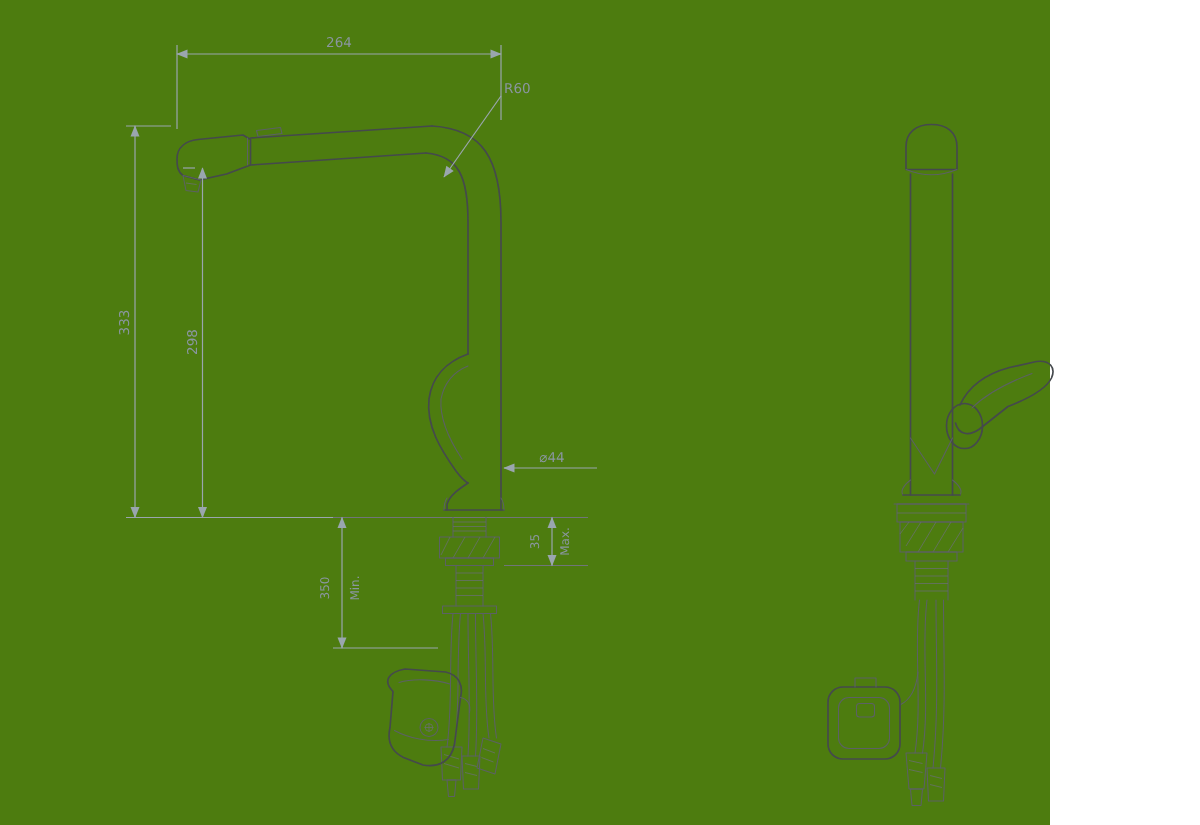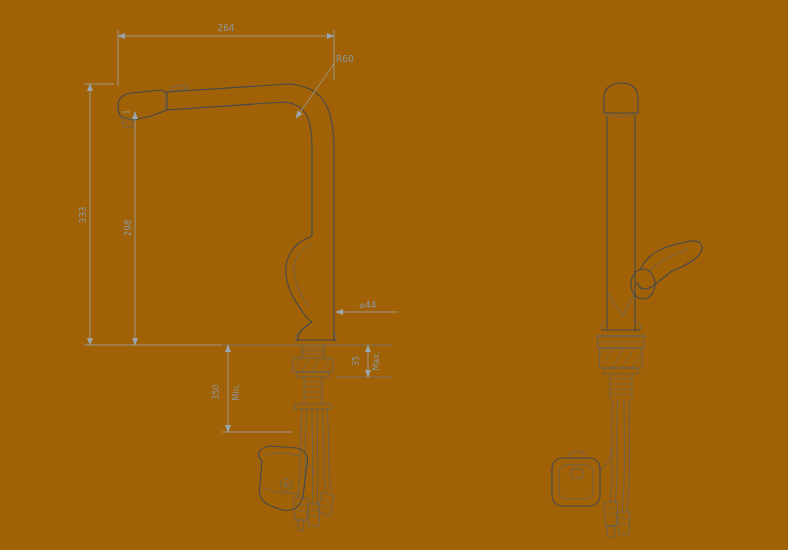--- a/index.html
+++ b/index.html
@@ -1,16 +1,16 @@
 <!DOCTYPE html>
 <html><head>
 <meta charset="utf-8">
 <style>
   html,body{margin:0;padding:0;background:#ffffff;width:800px;height:550px;overflow:hidden;}
-  .sheet{width:788px;height:550px;background:#a16207;position:relative;font-family:"DejaVu Sans",sans-serif;}
+  .sheet{width:700px;height:550px;background:#4d7c0f;position:relative;font-family:"DejaVu Sans",sans-serif;}
   svg{display:block;}
   .ln{fill:none;stroke:#45494d;stroke-width:1.1;stroke-linejoin:round;stroke-linecap:round;}
   .thin{fill:none;stroke:#5c6165;stroke-width:0.7;stroke-linejoin:round;stroke-linecap:round;}
   .hatch{fill:none;stroke:#6a6f73;stroke-width:0.5;}
   .deck{fill:none;stroke:#707579;stroke-width:0.8;}
   .dim{fill:none;stroke:#9aa6ae;stroke-width:0.8;}
   .dimtext{fill:#8a96a0;font-family:"DejaVu Sans",sans-serif;font-size:9px;}
   .dimtext.small{font-size:8px;}
 </style>
 </head>

